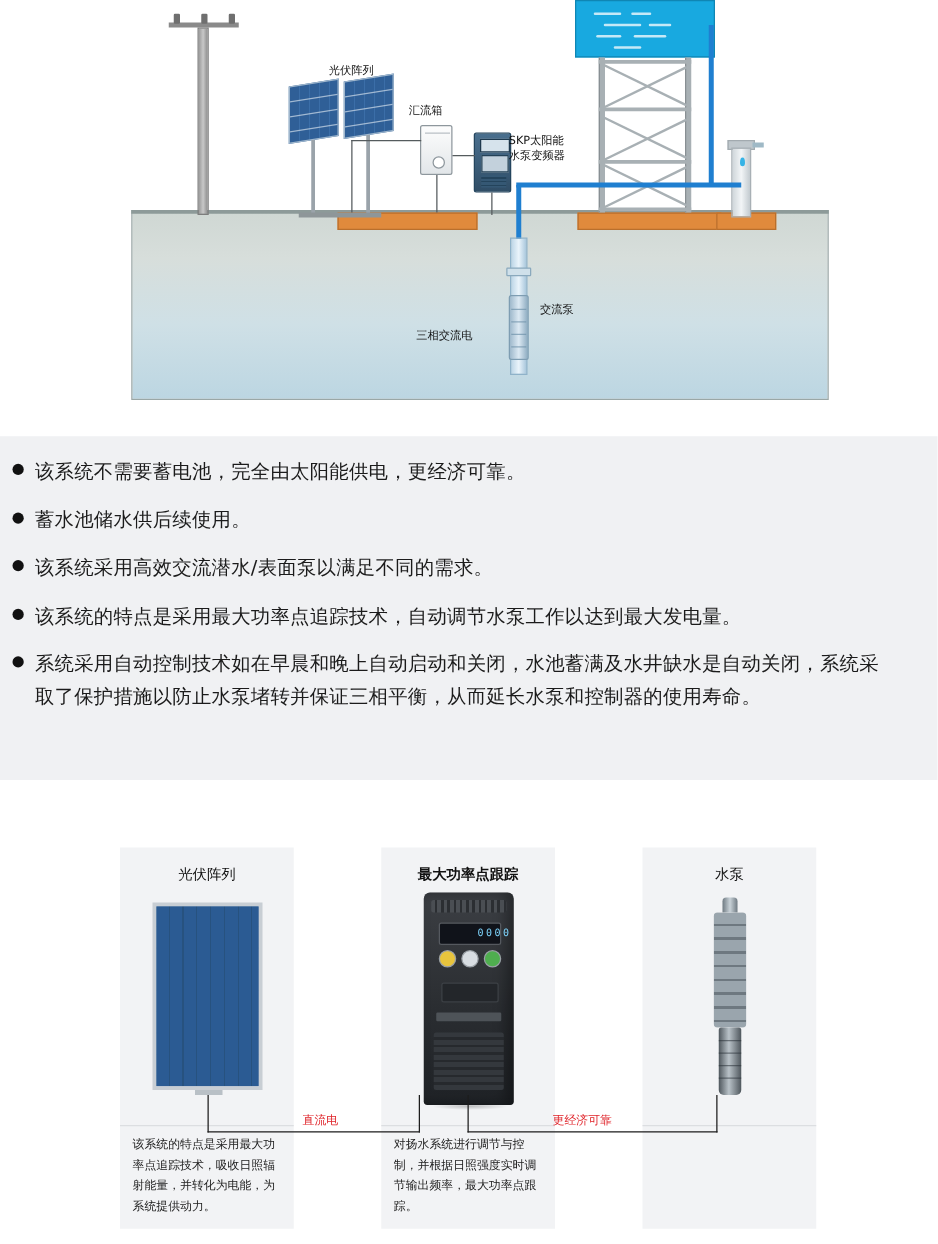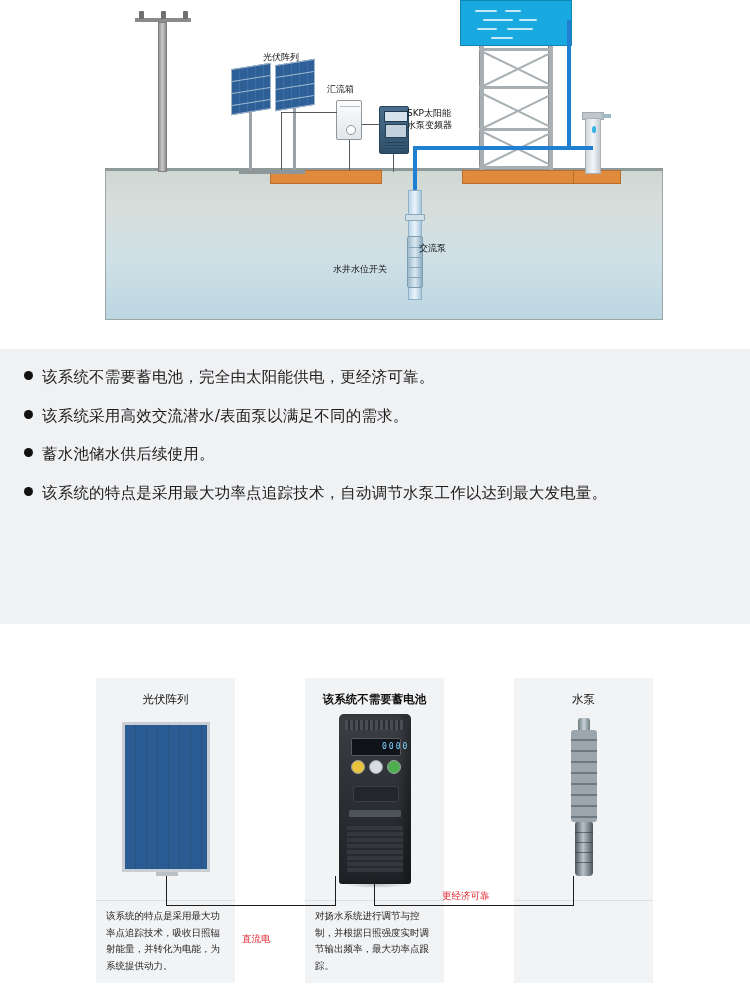--- a/index.html
+++ b/index.html
@@ -360,21 +360,21 @@
   .bullets-panel {
     position: absolute;
     left: 0;
     top: 349px;
     width: 750px;
     height: 275px;
     background: #f0f1f3;
   }
   .bullets {
     position: absolute;
-    left: 24px;
+    left: 10px;
     top: 16px;
     width: 706px;
   }
   .bullet-row {
     display: flex;
     align-items: flex-start;
     margin-bottom: 13px;
   }
   .bullet-dot {
     flex: 0 0 auto;
@@ -708,59 +708,63 @@
 
     <div class="well-pipe"></div>
     <div class="level-switch"></div>
     <div class="pump-body">
       <div class="seg" style="top:10px"></div>
       <div class="seg" style="top:20px"></div>
       <div class="seg" style="top:30px"></div>
       <div class="seg" style="top:40px"></div>
     </div>
 
-    <div class="lbl" style="left:228px; top:264px;">水井水位开关</div>
-    <div class="lbl" style="left:314px; top:243px;">交流泵</div>
+    <div class="lbl" style="left:228px; top:264px;">三相交流电</div>
+    <div class="lbl" style="left:327px; top:243px;">交流泵</div>
   </div>
 </div>
 
 <div class="bullets-panel">
   <div class="bullets">
     <div class="bullet-row">
       <div class="bullet-dot"></div>
       <div class="bullet-text">该系统不需要蓄电池，完全由太阳能供电，更经济可靠。</div>
     </div>
     <div class="bullet-row">
       <div class="bullet-dot"></div>
-      <div class="bullet-text">该系统采用高效交流潜水/表面泵以满足不同的需求。</div>
+      <div class="bullet-text">蓄水池储水供后续使用。</div>
     </div>
     <div class="bullet-row">
       <div class="bullet-dot"></div>
-      <div class="bullet-text">蓄水池储水供后续使用。</div>
+      <div class="bullet-text">该系统采用高效交流潜水/表面泵以满足不同的需求。</div>
     </div>
     <div class="bullet-row">
       <div class="bullet-dot"></div>
       <div class="bullet-text">该系统的特点是采用最大功率点追踪技术，自动调节水泵工作以达到最大发电量。</div>
+    </div>
+    <div class="bullet-row">
+      <div class="bullet-dot"></div>
+      <div class="bullet-text">系统采用自动控制技术如在早晨和晚上自动启动和关闭，水池蓄满及水井缺水是自动关闭，系统采取了保护措施以防止水泵堵转并保证三相平衡，从而延长水泵和控制器的使用寿命。</div>
     </div>
   </div>
 </div>
 
 <div class="bottom">
   <div class="cards">
 
     <div class="card c1">
       <div class="card-title">光伏阵列</div>
       <div class="bpanel"></div>
       <div class="bpanel-stand"></div>
       <div class="card-divider"></div>
       <div class="card-caption">该系统的特点是采用最大功率点追踪技术，吸收日照辐射能量，并转化为电能，为系统提供动力。</div>
     </div>
 
     <div class="card c2">
-      <div class="card-title">该系统不需要蓄电池</div>
+      <div class="card-title">最大功率点跟踪</div>
       <div class="drive">
         <div class="top-vent"></div>
         <div class="display">
           <div class="digits">0000</div>
         </div>
         <div class="keys">
           <div class="key k1"></div>
           <div class="key k2"></div>
           <div class="key k3"></div>
         </div>
@@ -788,16 +792,16 @@
       <div class="card-divider"></div>
     </div>
 
     <div class="blink" style="left:70px; top:198px; width:1.2px; height:30px;"></div>
     <div class="blink" style="left:70px; top:227px; width:170px; height:1.2px;"></div>
     <div class="blink" style="left:239px; top:198px; width:1.2px; height:30px;"></div>
     <div class="blink" style="left:278px; top:198px; width:1.2px; height:30px;"></div>
     <div class="blink" style="left:278px; top:227px; width:200px; height:1.2px;"></div>
     <div class="blink" style="left:477px; top:198px; width:1.2px; height:30px;"></div>
 
-    <div class="blabel" style="left:146px; top:212px;margin-top:43px;">直流电</div>
+    <div class="blabel" style="left:146px; top:212px;">直流电</div>
     <div class="blabel" style="left:346px; top:212px;">更经济可靠</div>
   </div>
 </div>
 
 </body></html>

